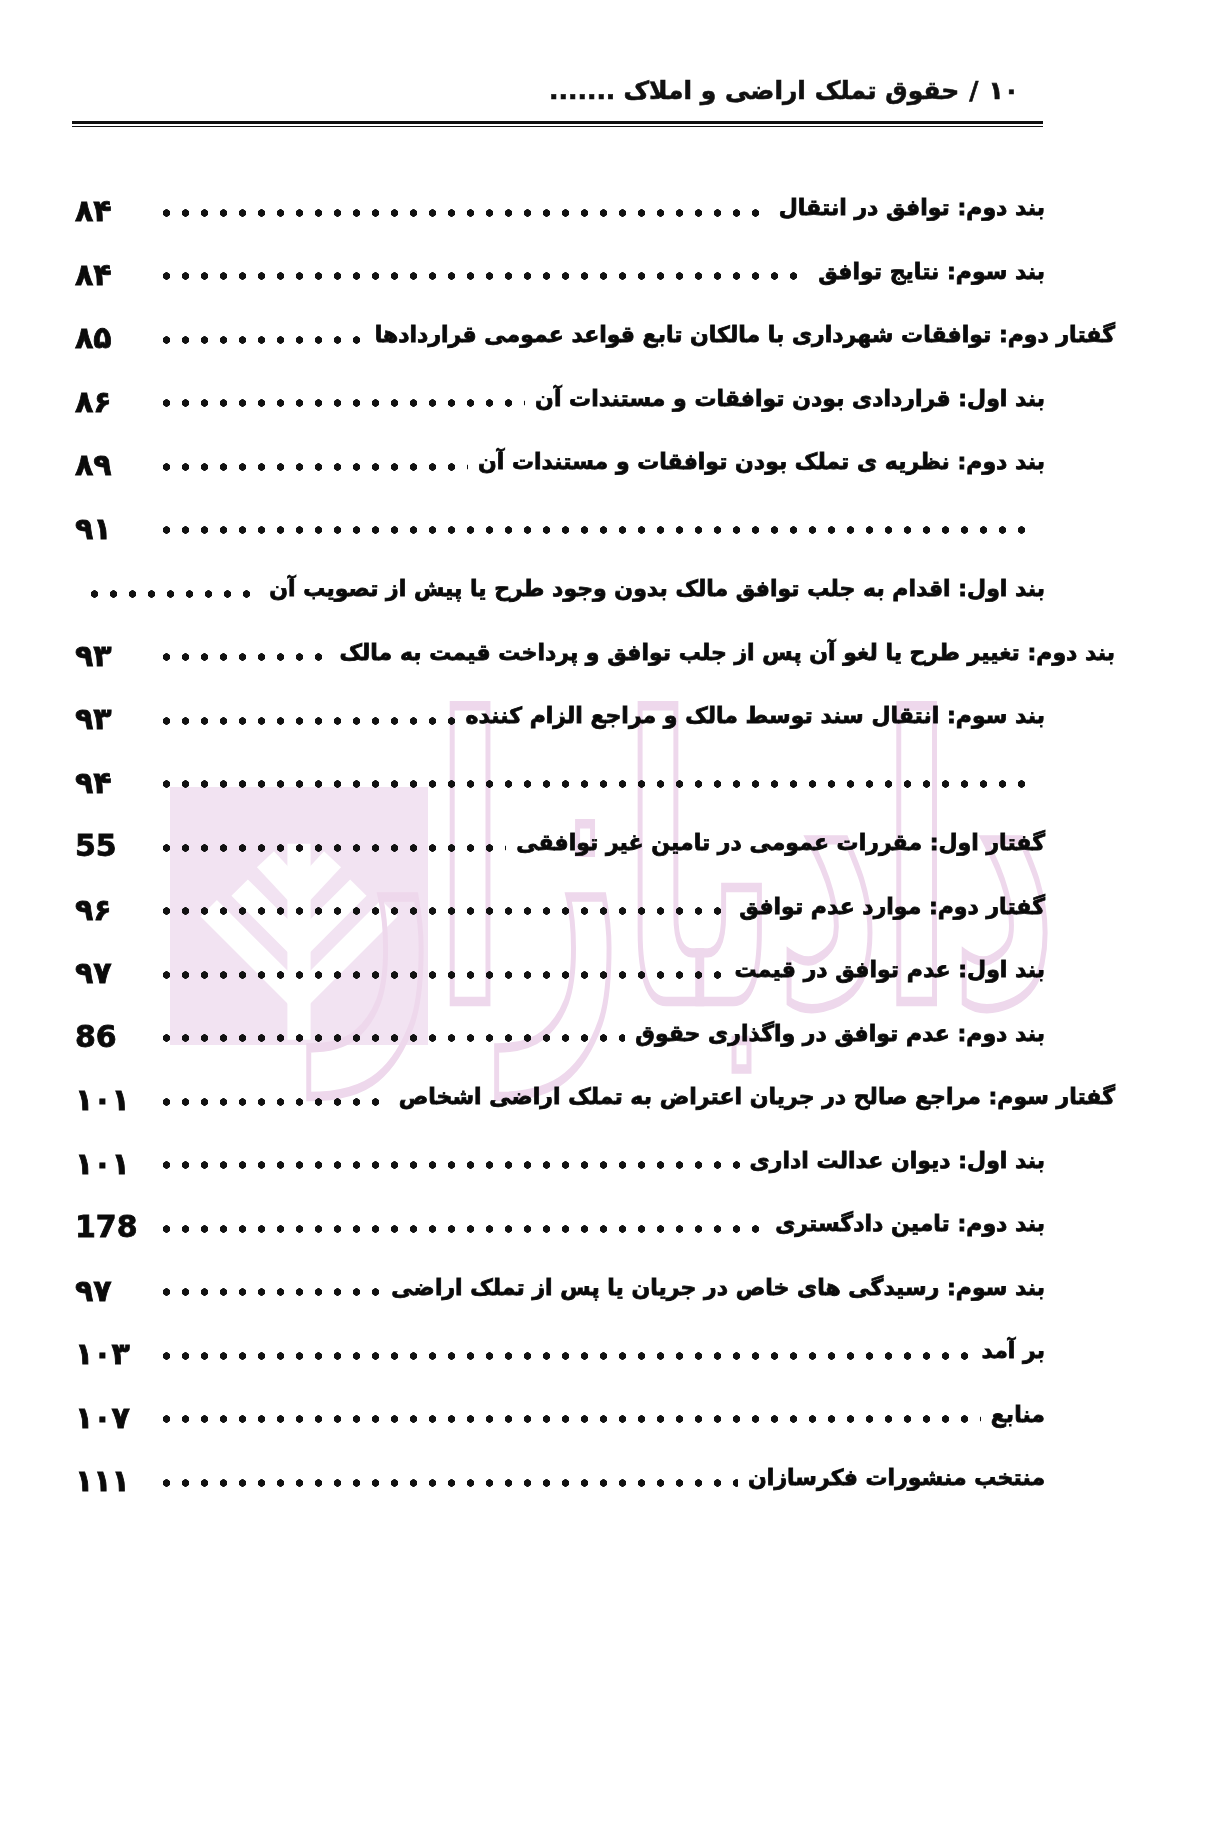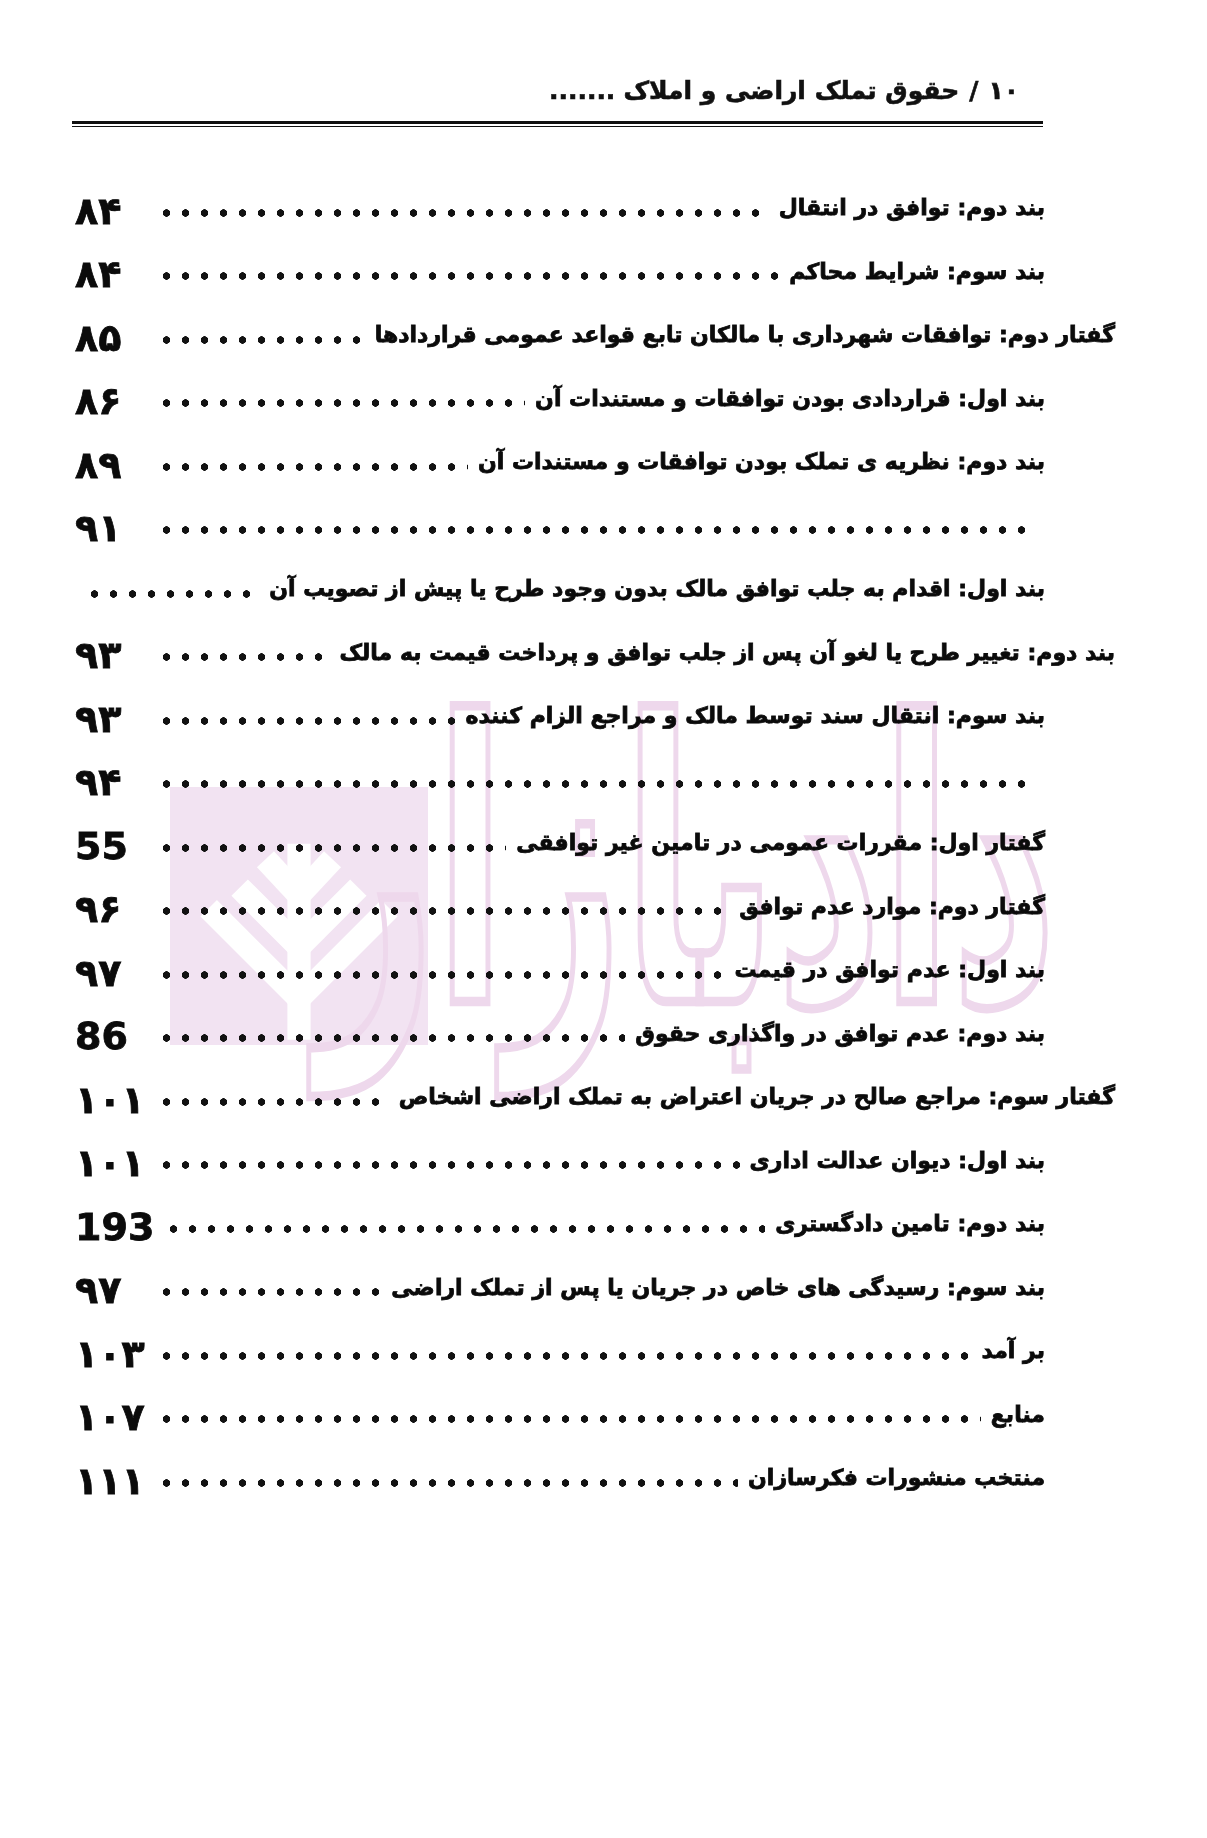--- a/index.html
+++ b/index.html
@@ -56,21 +56,21 @@
     font-size:22px;font-weight:bold;
     -webkit-text-stroke:.8px #0b0b0b;
   }
   .dots{
     flex:1 1 auto;height:12px;margin:10px 10px 0 10px;
     background-image:radial-gradient(circle,#121212 3.5px,rgba(0,0,0,0) 4px);
     background-size:19px 12px;background-repeat:repeat-x;background-position:center left;
   }
   .num{
     flex:0 0 auto;min-width:72px;text-align:left;direction:ltr;
-    font-size:38px;font-weight:bold;
+    font-size:30px;font-weight:bold;
     -webkit-text-stroke:.8px #0b0b0b;
     margin-top:6px;
   }
 </style>
 </head>
 <body>
 
 <div class="page">
 
   <div class="watermark">
@@ -98,21 +98,21 @@
   </div>
   <div class="rule"></div>
 
   <div class="toc" id="toc" dir="rtl">
       <div class="row">
         <span class="t">بند دوم: توافق در انتقال</span>
         <span class="dots"></span>
         <span class="num">۸۴</span>
       </div>
       <div class="row">
-        <span class="t">بند سوم: شرایط محاکم</span>
+        <span class="t">بند سوم: نتایج توافق</span>
         <span class="dots"></span>
         <span class="num">۸۴</span>
       </div>
       <div class="row wide">
         <span class="t">گفتار دوم: توافقات شهرداری با مالکان تابع قواعد عمومی قراردادها</span>
         <span class="dots"></span>
         <span class="num">۸۵</span>
       </div>
       <div class="row">
         <span class="t">بند اول: قراردادی بودن توافقات و مستندات آن</span>
@@ -172,21 +172,21 @@
         <span class="num">۱۰۱</span>
       </div>
       <div class="row">
         <span class="t">بند اول: دیوان عدالت اداری</span>
         <span class="dots"></span>
         <span class="num">۱۰۱</span>
       </div>
       <div class="row">
         <span class="t">بند دوم: تامین دادگستری</span>
         <span class="dots"></span>
-        <span class="num">193</span>
+        <span class="num">178</span>
       </div>
       <div class="row">
         <span class="t">بند سوم: رسیدگی های خاص در جریان یا پس از تملک اراضی</span>
         <span class="dots"></span>
         <span class="num">۹۷</span>
       </div>
       <div class="row">
         <span class="t">بر آمد</span>
         <span class="dots"></span>
         <span class="num">۱۰۳</span>

